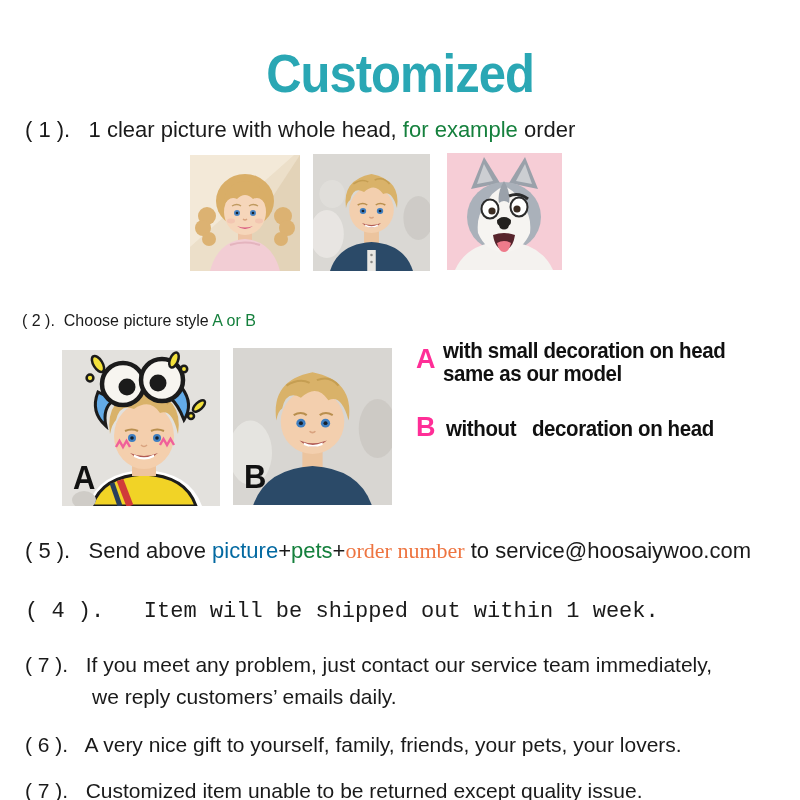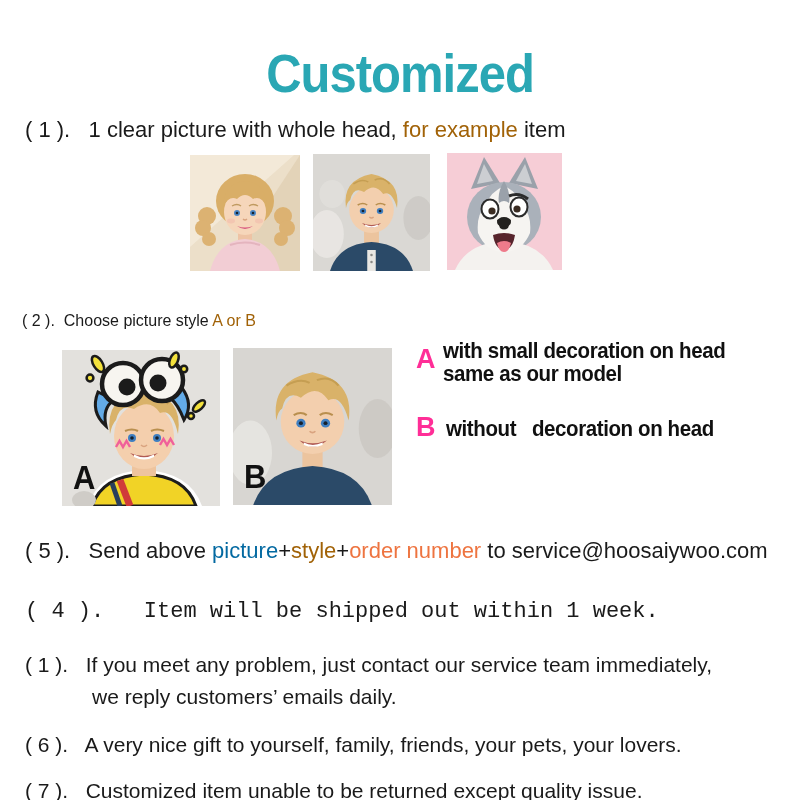--- a/index.html
+++ b/index.html
@@ -7,23 +7,23 @@
     position:relative; width:800px; height:800px; background:#ffffff;
     font-family:"Liberation Sans", sans-serif; overflow:hidden; color:#1a1a1a;margin-top:33px;
   }
   .title {
     position:absolute; left:0; top:10px; width:800px; text-align:center;
     font-size:49px; font-weight:bold; letter-spacing:-1px;
     color:#2aa7b4; transform:scaleY(1.08); transform-origin:top center;
   }
   .line { position:absolute; white-space:pre-wrap; font-size:22px; color:#1a1a1a; }
   .sm   { font-size:21px; }
-  .mag  { color:#a16207; }
+  .mag  { color:#15803d; }
   .cyn  { color:#0369a1; }
-  .org  { color:#ee7440; }
+  .org  { color:#ee7440;font-family:Liberation Serif, serif; }
   .photo { position:absolute; }
   .photo svg { display:block; width:100%; height:100%; }
   .ab-overlay {
     position:absolute; left:11px; bottom:13px; font-size:31px; font-weight:bold;
     color:#111; line-height:1; letter-spacing:-1px; transform:scaleY(1.05);
   }
   .opt-letter {
     position:absolute; color:#ff2e97; font-weight:bold; font-size:27px;
     line-height:1; transform:scaleY(1.05);
   }
@@ -33,21 +33,21 @@
     transform:scaleY(1.05); transform-origin:top left;
   }
 </style>
 </head>
 <body>
 
 <div class="canvas">
 
   <div class="title">Customized</div>
 
-  <div class="line" style="left:25px; top:84px;"><span>( 1 ).   1 clear picture with whole head, </span><span class="mag">for example</span><span> item</span></div>
+  <div class="line" style="left:25px; top:84px;"><span>( 1 ).   1 clear picture with whole head, </span><span class="mag">for example</span><span> order</span></div>
 
   <div class="photo" style="left:190px; top:122px; width:110px; height:116px;">
     <svg viewBox="0 0 110 116" preserveAspectRatio="none">
       <rect width="110" height="116" fill="#ecdfc9"></rect>
       <polygon points="110,0 110,116 34,116" fill="#dcc8aa" opacity="0.55"></polygon>
       <polygon points="0,0 104,0 0,92" fill="#f4ebda" opacity="0.85"></polygon>
       <g fill="#dcb272">
         <circle cx="17" cy="61" r="9"></circle>
           <circle cx="13" cy="73" r="8"></circle>
           <circle cx="19" cy="84" r="7"></circle>
@@ -191,24 +191,24 @@
     </svg>
     <div class="ab-overlay">B</div>
   </div>
 
   <div class="opt-letter" style="left:416px; top:313px;">A</div>
   <div class="opt-text" style="left:443px; top:306px;"><span>with small decoration on head</span><br><span>same as our model</span></div>
 
   <div class="opt-letter" style="left:416px; top:381px;">B</div>
   <div class="opt-text" style="left:446px; top:384px;">without   decoration on head</div>
 
-  <div class="line" style="left:25px; top:505px;"><span>( 5 ).   Send above </span><span class="cyn">picture</span><span>+</span><span class="mag">style</span><span>+</span><span class="org">order number</span><span> to service@hoosaiywoo.com</span></div>
+  <div class="line" style="left:25px; top:505px;"><span>( 5 ).   Send above </span><span class="cyn">picture</span><span>+</span><span class="mag">pets</span><span>+</span><span class="org">order number</span><span> to service@hoosaiywoo.com</span></div>
 
   <div class="line" style="left:25px; top:566px;font-family:Liberation Mono, monospace;">( 4 ).   Item will be shipped out within 1 week.</div>
 
-  <div class="line sm" style="left:25px; top:620px;">( 1 ).   If you meet any problem, just contact our service team immediately,</div>
+  <div class="line sm" style="left:25px; top:620px;">( 7 ).   If you meet any problem, just contact our service team immediately,</div>
   <div class="line sm" style="left:92px; top:652px;text-align:center;">we reply customers’ emails daily.</div>
 
   <div class="line sm" style="left:25px; top:700px;">( 6 ).   A very nice gift to yourself, family, friends, your pets, your lovers.</div>
 
   <div class="line sm" style="left:25px; top:746px;">( 7 ).   Customized item unable to be returned except quality issue.</div>
 
 </div>
 
 </body></html>

